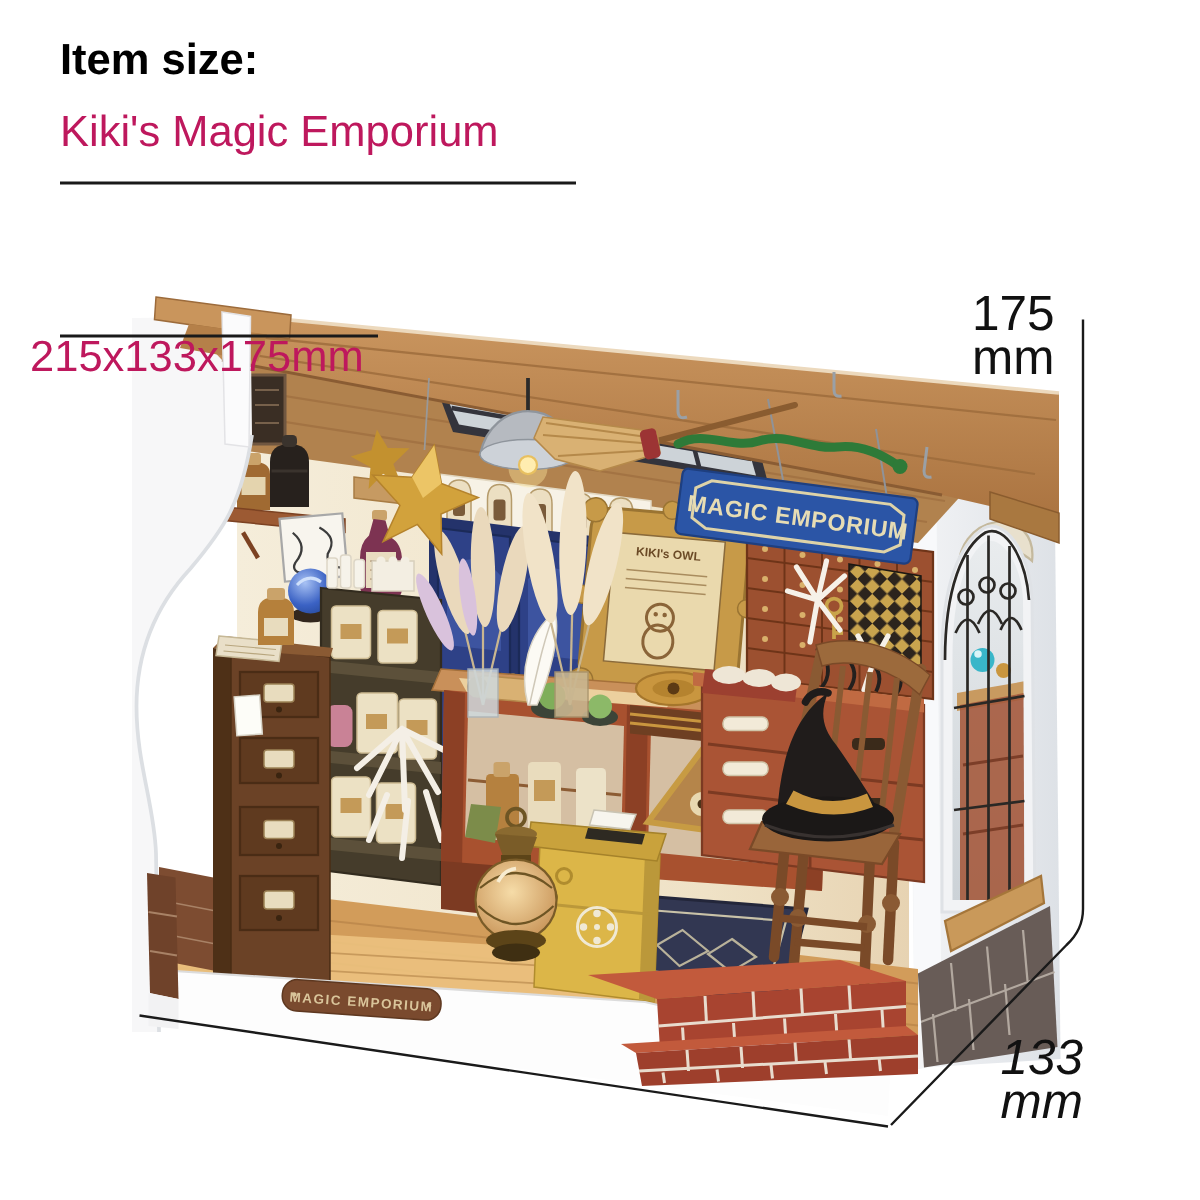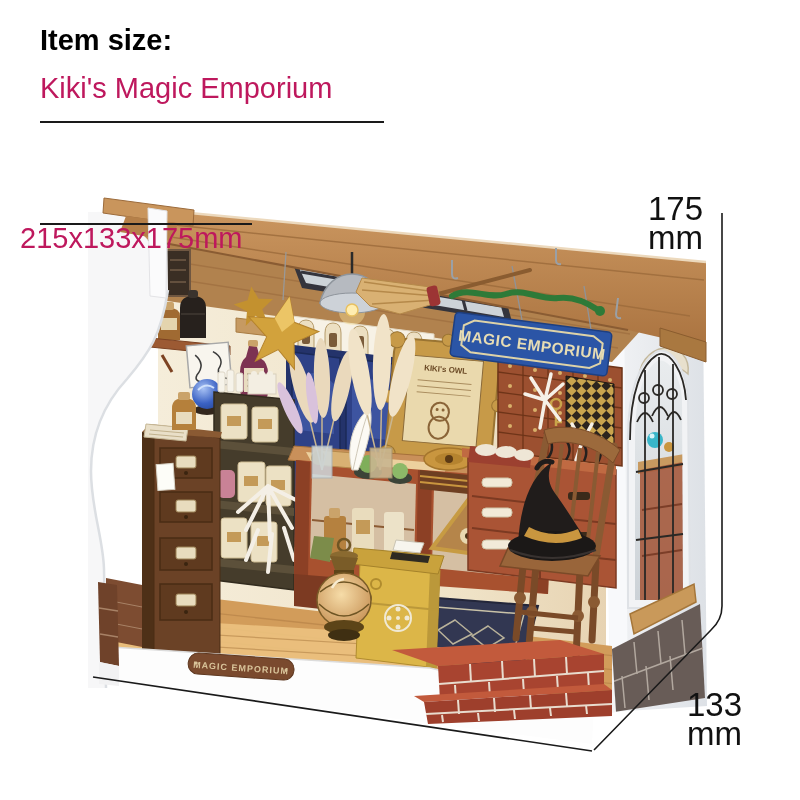--- a/index.html
+++ b/index.html
@@ -9,21 +9,21 @@
   .hdr-label{font-size:29px;font-weight:700;color:#000;line-height:1.0;}
   .hdr-value{font-size:29px;font-weight:400;color:#be185d;line-height:1.0;}
   .item-label{position:absolute;left:40px;top:26px;white-space:nowrap;}
   .item-value{position:absolute;left:40px;top:74px;white-space:nowrap;}
   .divider1{position:absolute;left:40px;top:121px;width:344px;height:2px;background:#1a1a1a;}
   .size-label{position:absolute;left:38px;top:138px;white-space:nowrap;}
   .size-value{position:absolute;left:20px;top:176px;white-space:nowrap;margin-top:48px;}
   .divider2{position:absolute;left:40px;top:223px;width:212px;height:2px;background:#1a1a1a;}
   .dim{position:absolute;color:#111;margin-top:11px;}
   .dim-height{left:648px;top:183px;font-size:33px;line-height:0.88;}
-  .dim-depth{left:687px;top:679px;font-size:33px;line-height:0.88;}
+  .dim-depth{left:667px;top:679px;font-size:33px;line-height:0.88;font-style:italic;}
   .dim-width{left:245px;top:717px;font-size:36px;}
   .dim .unit{display:block;}
 </style>
 </head>
 <body>
 
 <div class="stage">
 
 <svg class="scene" viewBox="0 0 800 800" xmlns="http://www.w3.org/2000/svg">
   <defs>

